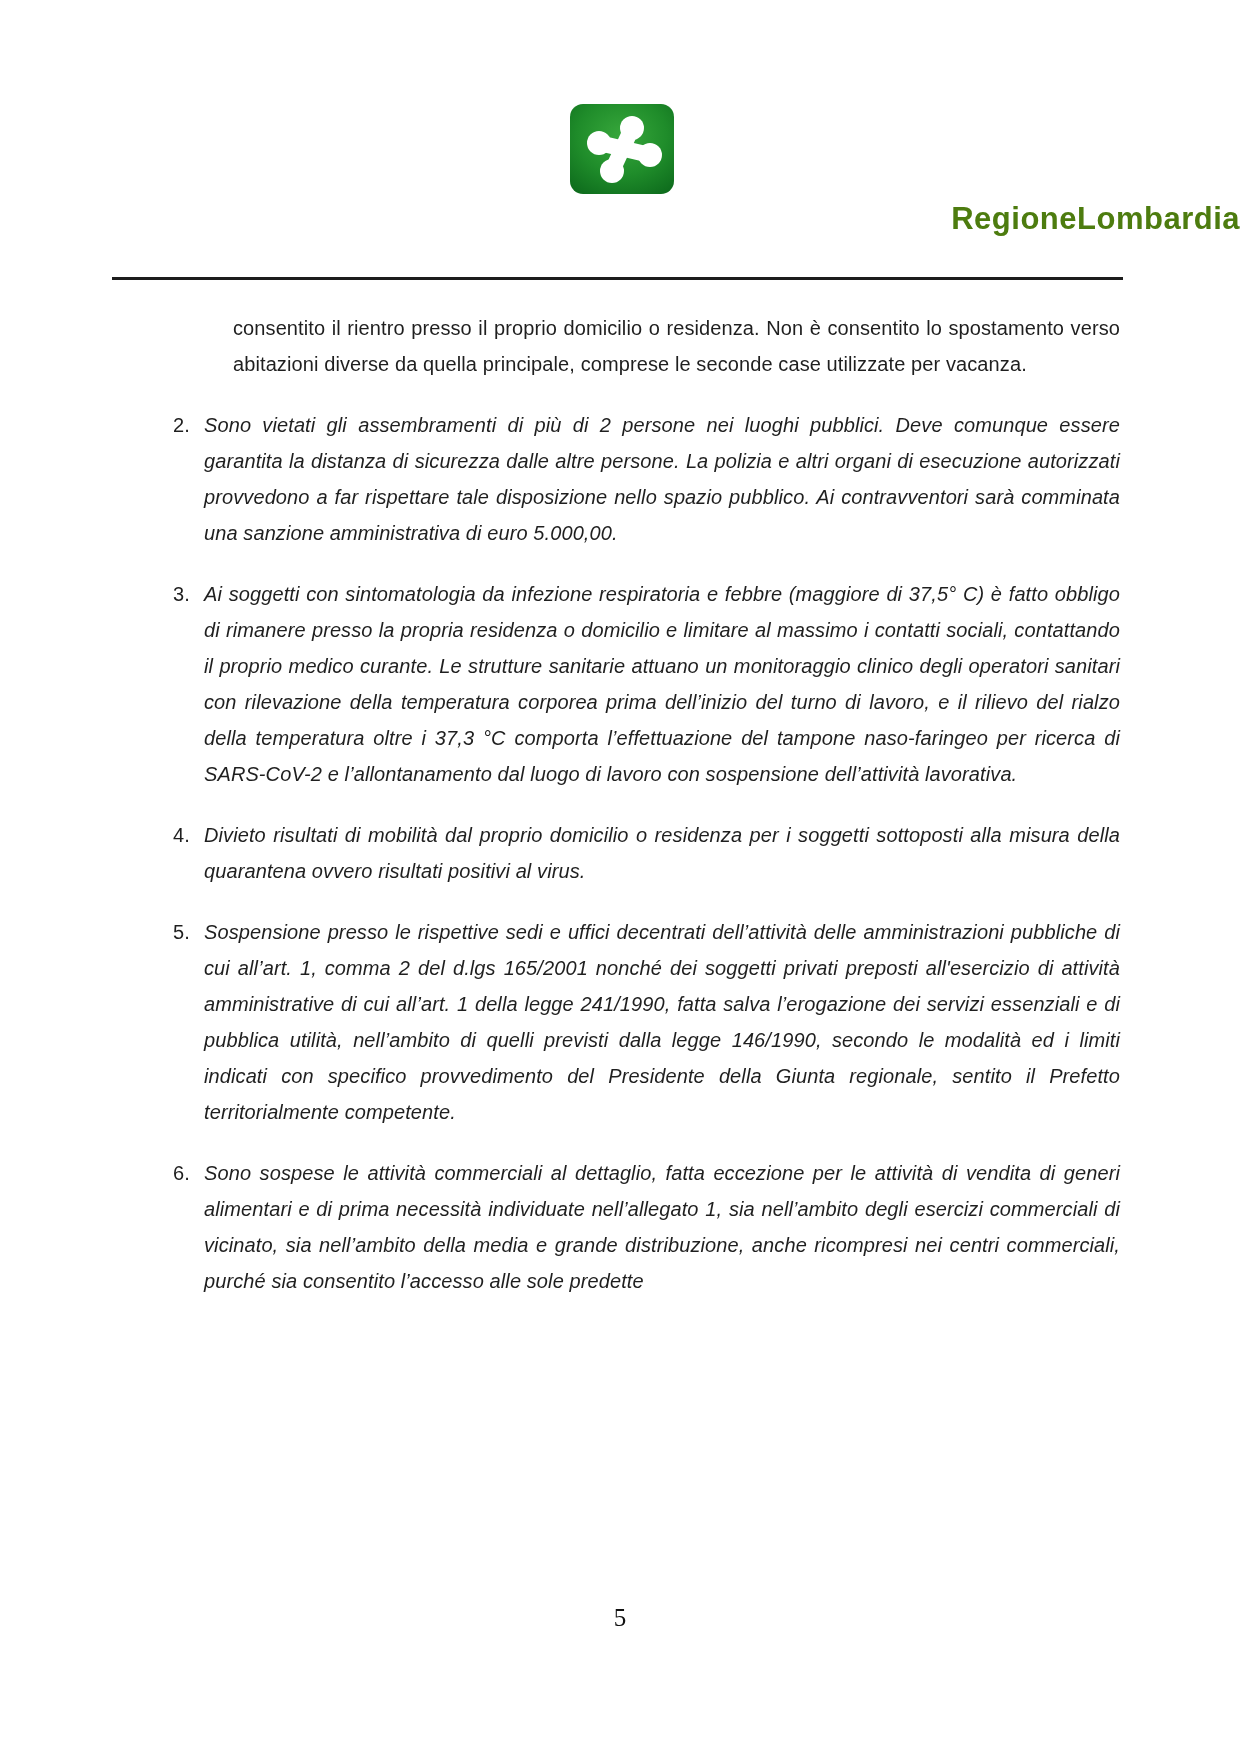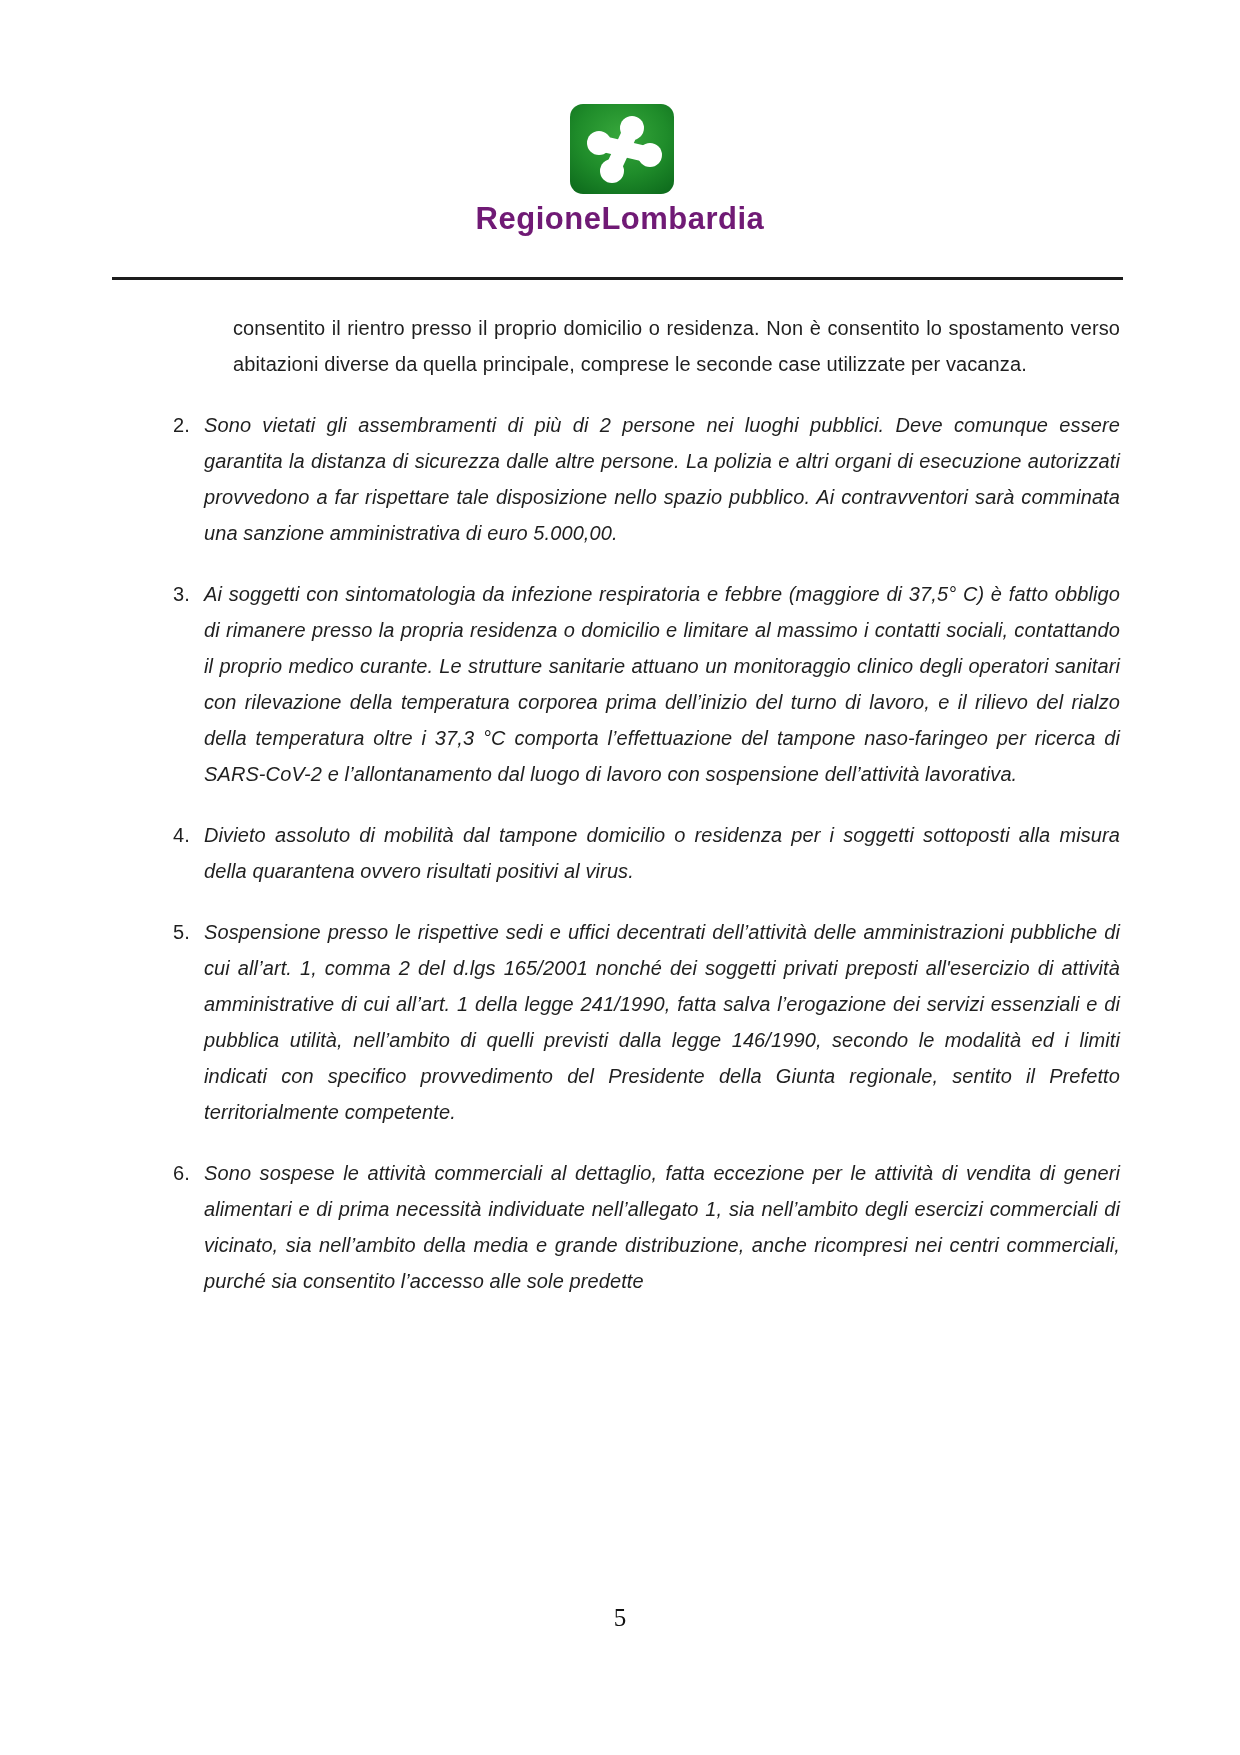--- a/index.html
+++ b/index.html
@@ -12,22 +12,22 @@
     color:#1f1f1f;
     overflow:hidden;
   }
   
   .logo-box{
     position:absolute;left:570px;top:104px;width:104px;height:90px;
   }
   .logo-box svg{display:block;width:100%;height:100%;}
   .brand{
     position:absolute;left:0;right:0;top:201px;
-    text-align:center;
-    font-size:31px;font-weight:700;letter-spacing:0.5px;color:#701a75;
+    text-align:right;
+    font-size:31px;font-weight:700;letter-spacing:0.5px;color:#4d7c0f;
   }
   .divider{
     position:absolute;left:112px;top:277px;width:1011px;height:3px;
     background:#1d1d1d;
   }
   
   .content{
     position:absolute;left:173px;top:310px;width:947px;
     font-size:20px;line-height:36px;
     letter-spacing:0.1px;
@@ -98,21 +98,21 @@
       <span class="item-text">Sono vietati gli assembramenti di più di 2 persone nei luoghi pubblici. Deve comunque essere garantita la distanza di sicurezza dalle altre persone. La polizia e altri organi di esecuzione autorizzati provvedono a far rispettare tale disposizione nello spazio pubblico. Ai contravventori sarà comminata una sanzione amministrativa di euro 5.000,00.</span>
     </div>
 
     <div class="list-item">
       <span class="item-number">3.</span>
       <span class="item-text">Ai soggetti con sintomatologia da infezione respiratoria e febbre (maggiore di 37,5° C) è fatto obbligo di rimanere presso la propria residenza o domicilio e limitare al massimo i contatti sociali, contattando il proprio medico curante. Le strutture sanitarie attuano un monitoraggio clinico degli operatori sanitari con rilevazione della temperatura corporea prima dell’inizio del turno di lavoro, e il rilievo del rialzo della temperatura oltre i 37,3 °C comporta l’effettuazione del tampone naso-faringeo per ricerca di SARS-CoV-2 e l’allontanamento dal luogo di lavoro con sospensione dell’attività lavorativa.</span>
     </div>
 
     <div class="list-item">
       <span class="item-number">4.</span>
-      <span class="item-text">Divieto assoluto di mobilità dal tampone domicilio o residenza per i soggetti sottoposti alla misura della quarantena ovvero risultati positivi al virus.</span>
+      <span class="item-text">Divieto risultati di mobilità dal proprio domicilio o residenza per i soggetti sottoposti alla misura della quarantena ovvero risultati positivi al virus.</span>
     </div>
 
     <div class="list-item">
       <span class="item-number">5.</span>
       <span class="item-text">Sospensione presso le rispettive sedi e uffici decentrati dell’attività delle amministrazioni pubbliche di cui all’art. 1, comma 2 del d.lgs 165/2001 nonché dei soggetti privati preposti all'esercizio di attività amministrative di cui all’art. 1 della legge 241/1990, fatta salva l’erogazione dei servizi essenziali e di pubblica utilità, nell’ambito di quelli previsti dalla legge 146/1990, secondo le modalità ed i limiti indicati con specifico provvedimento del Presidente della Giunta regionale, sentito il Prefetto territorialmente competente.</span>
     </div>
 
     <div class="list-item">
       <span class="item-number">6.</span>
       <span class="item-text">Sono sospese le attività commerciali al dettaglio, fatta eccezione per le attività di vendita di generi alimentari e di prima necessità individuate nell’allegato 1, sia nell’ambito degli esercizi commerciali di vicinato, sia nell’ambito della media e grande distribuzione, anche ricompresi nei centri commerciali, purché sia consentito l’accesso alle sole predette</span>

